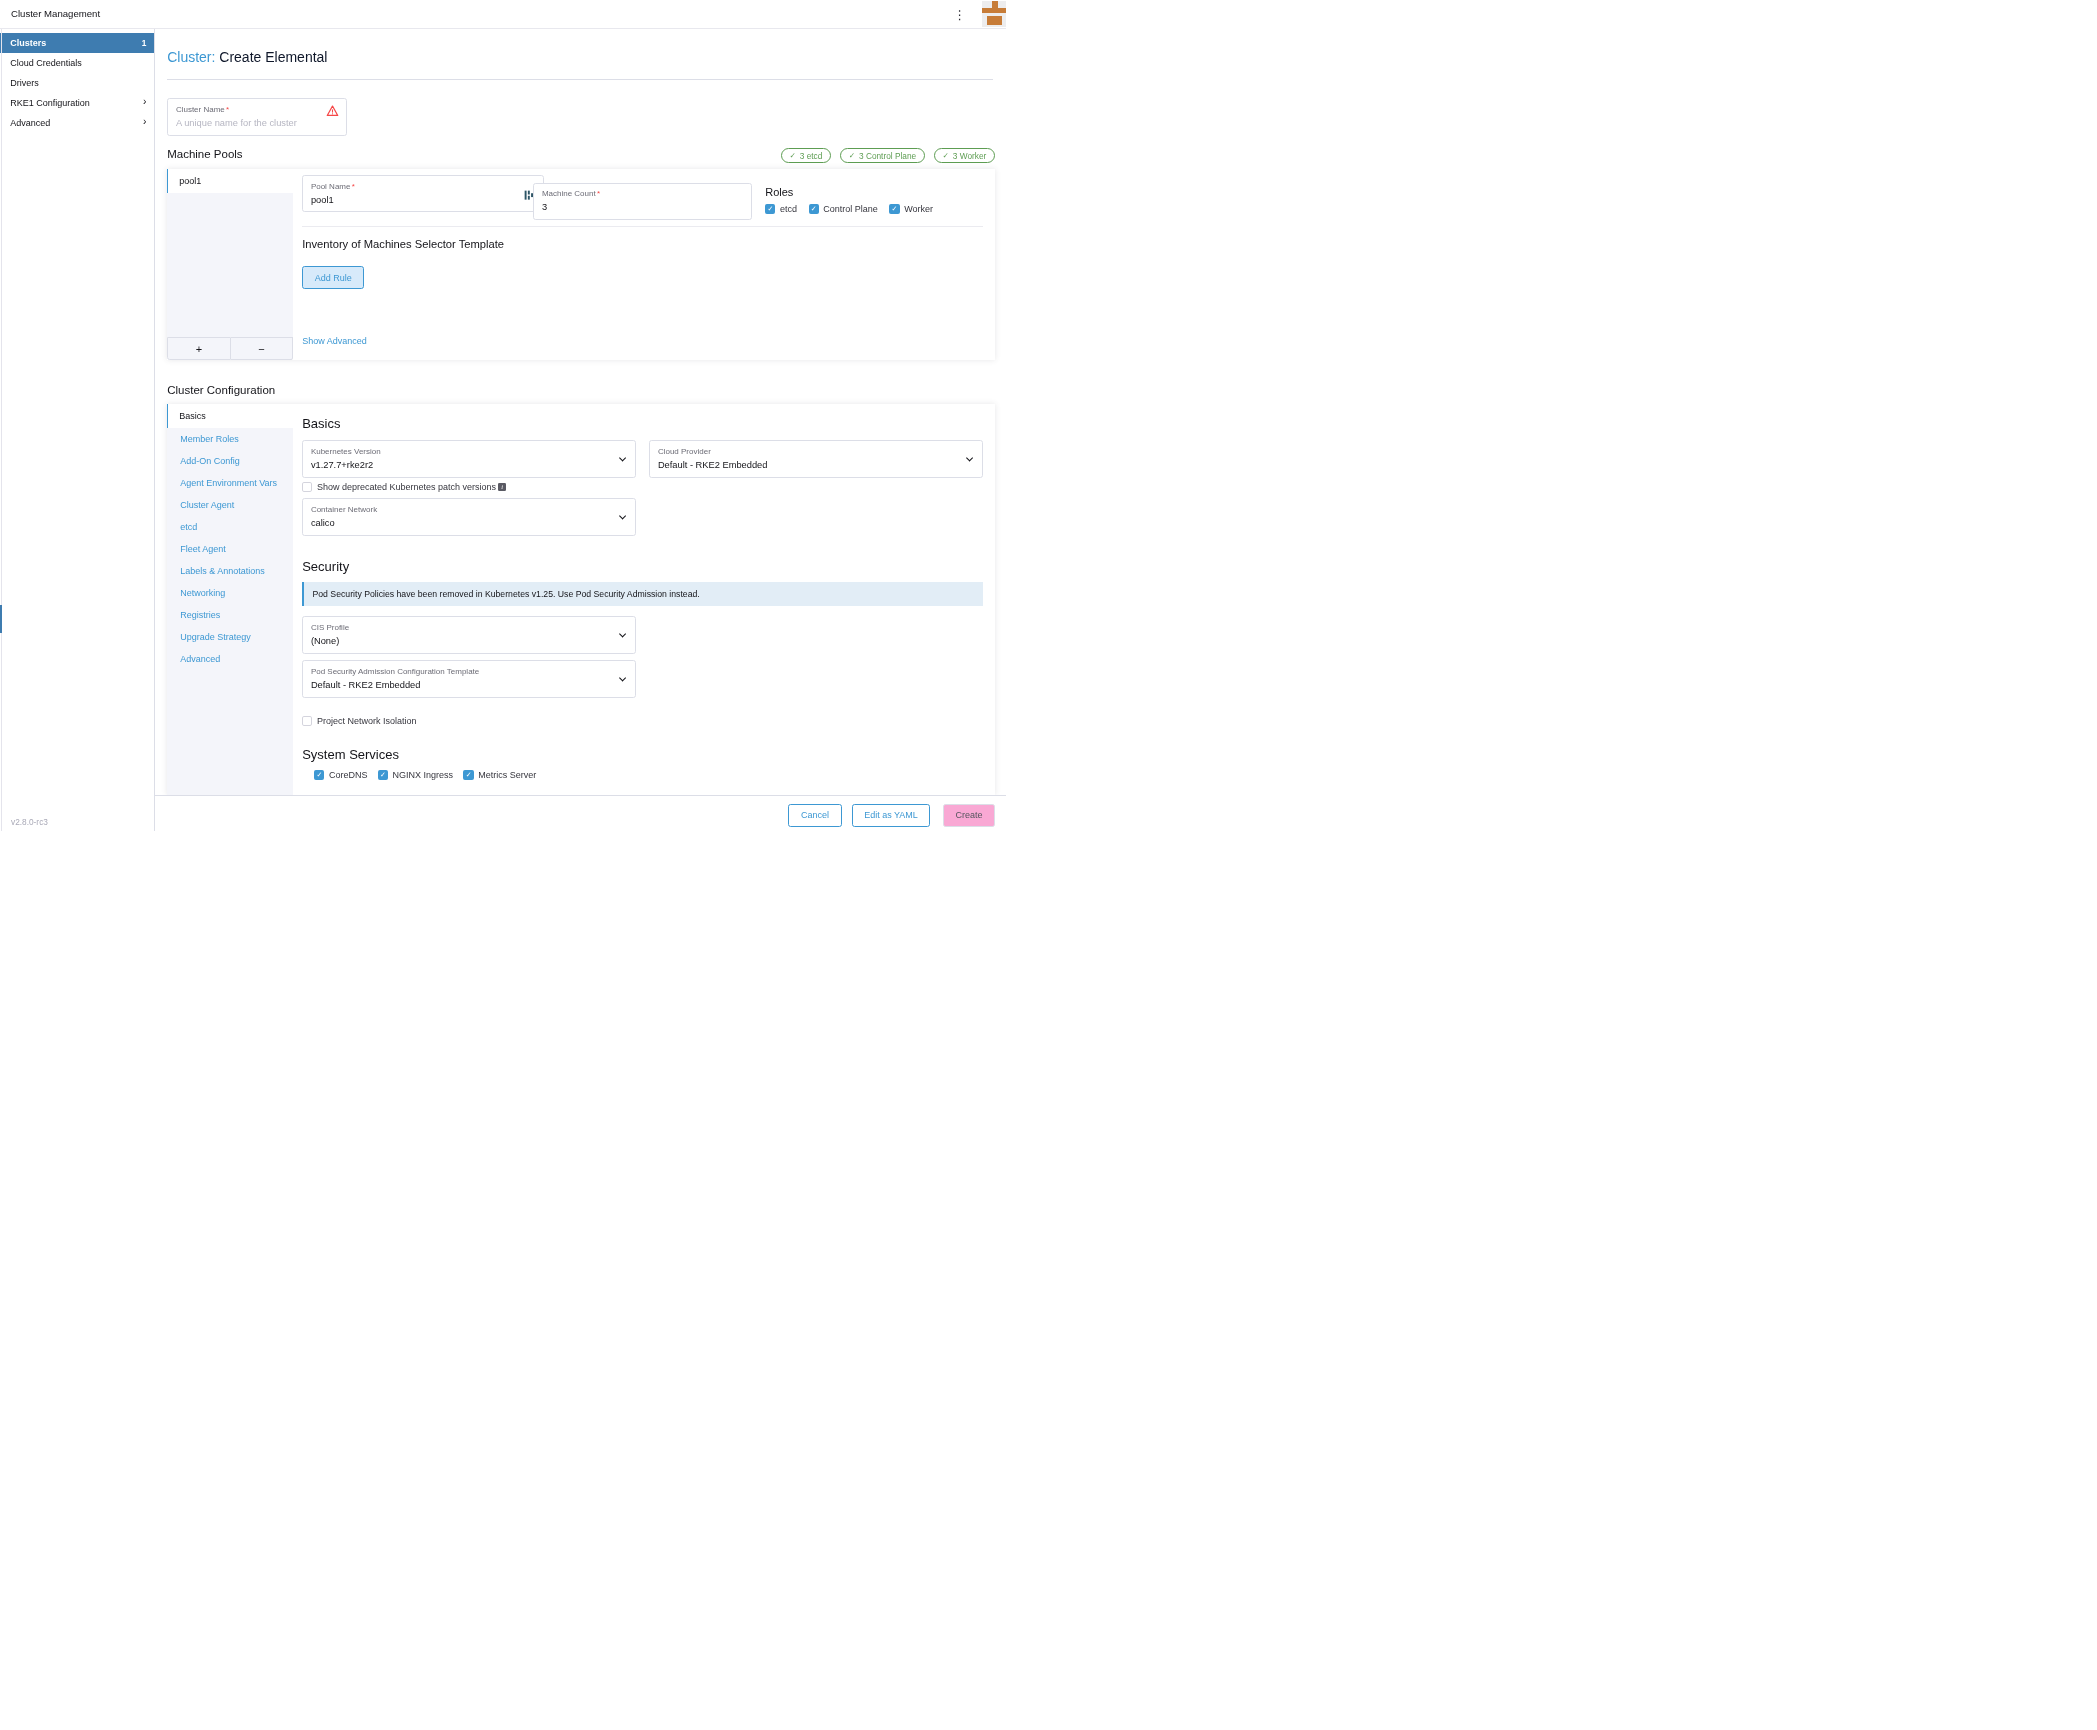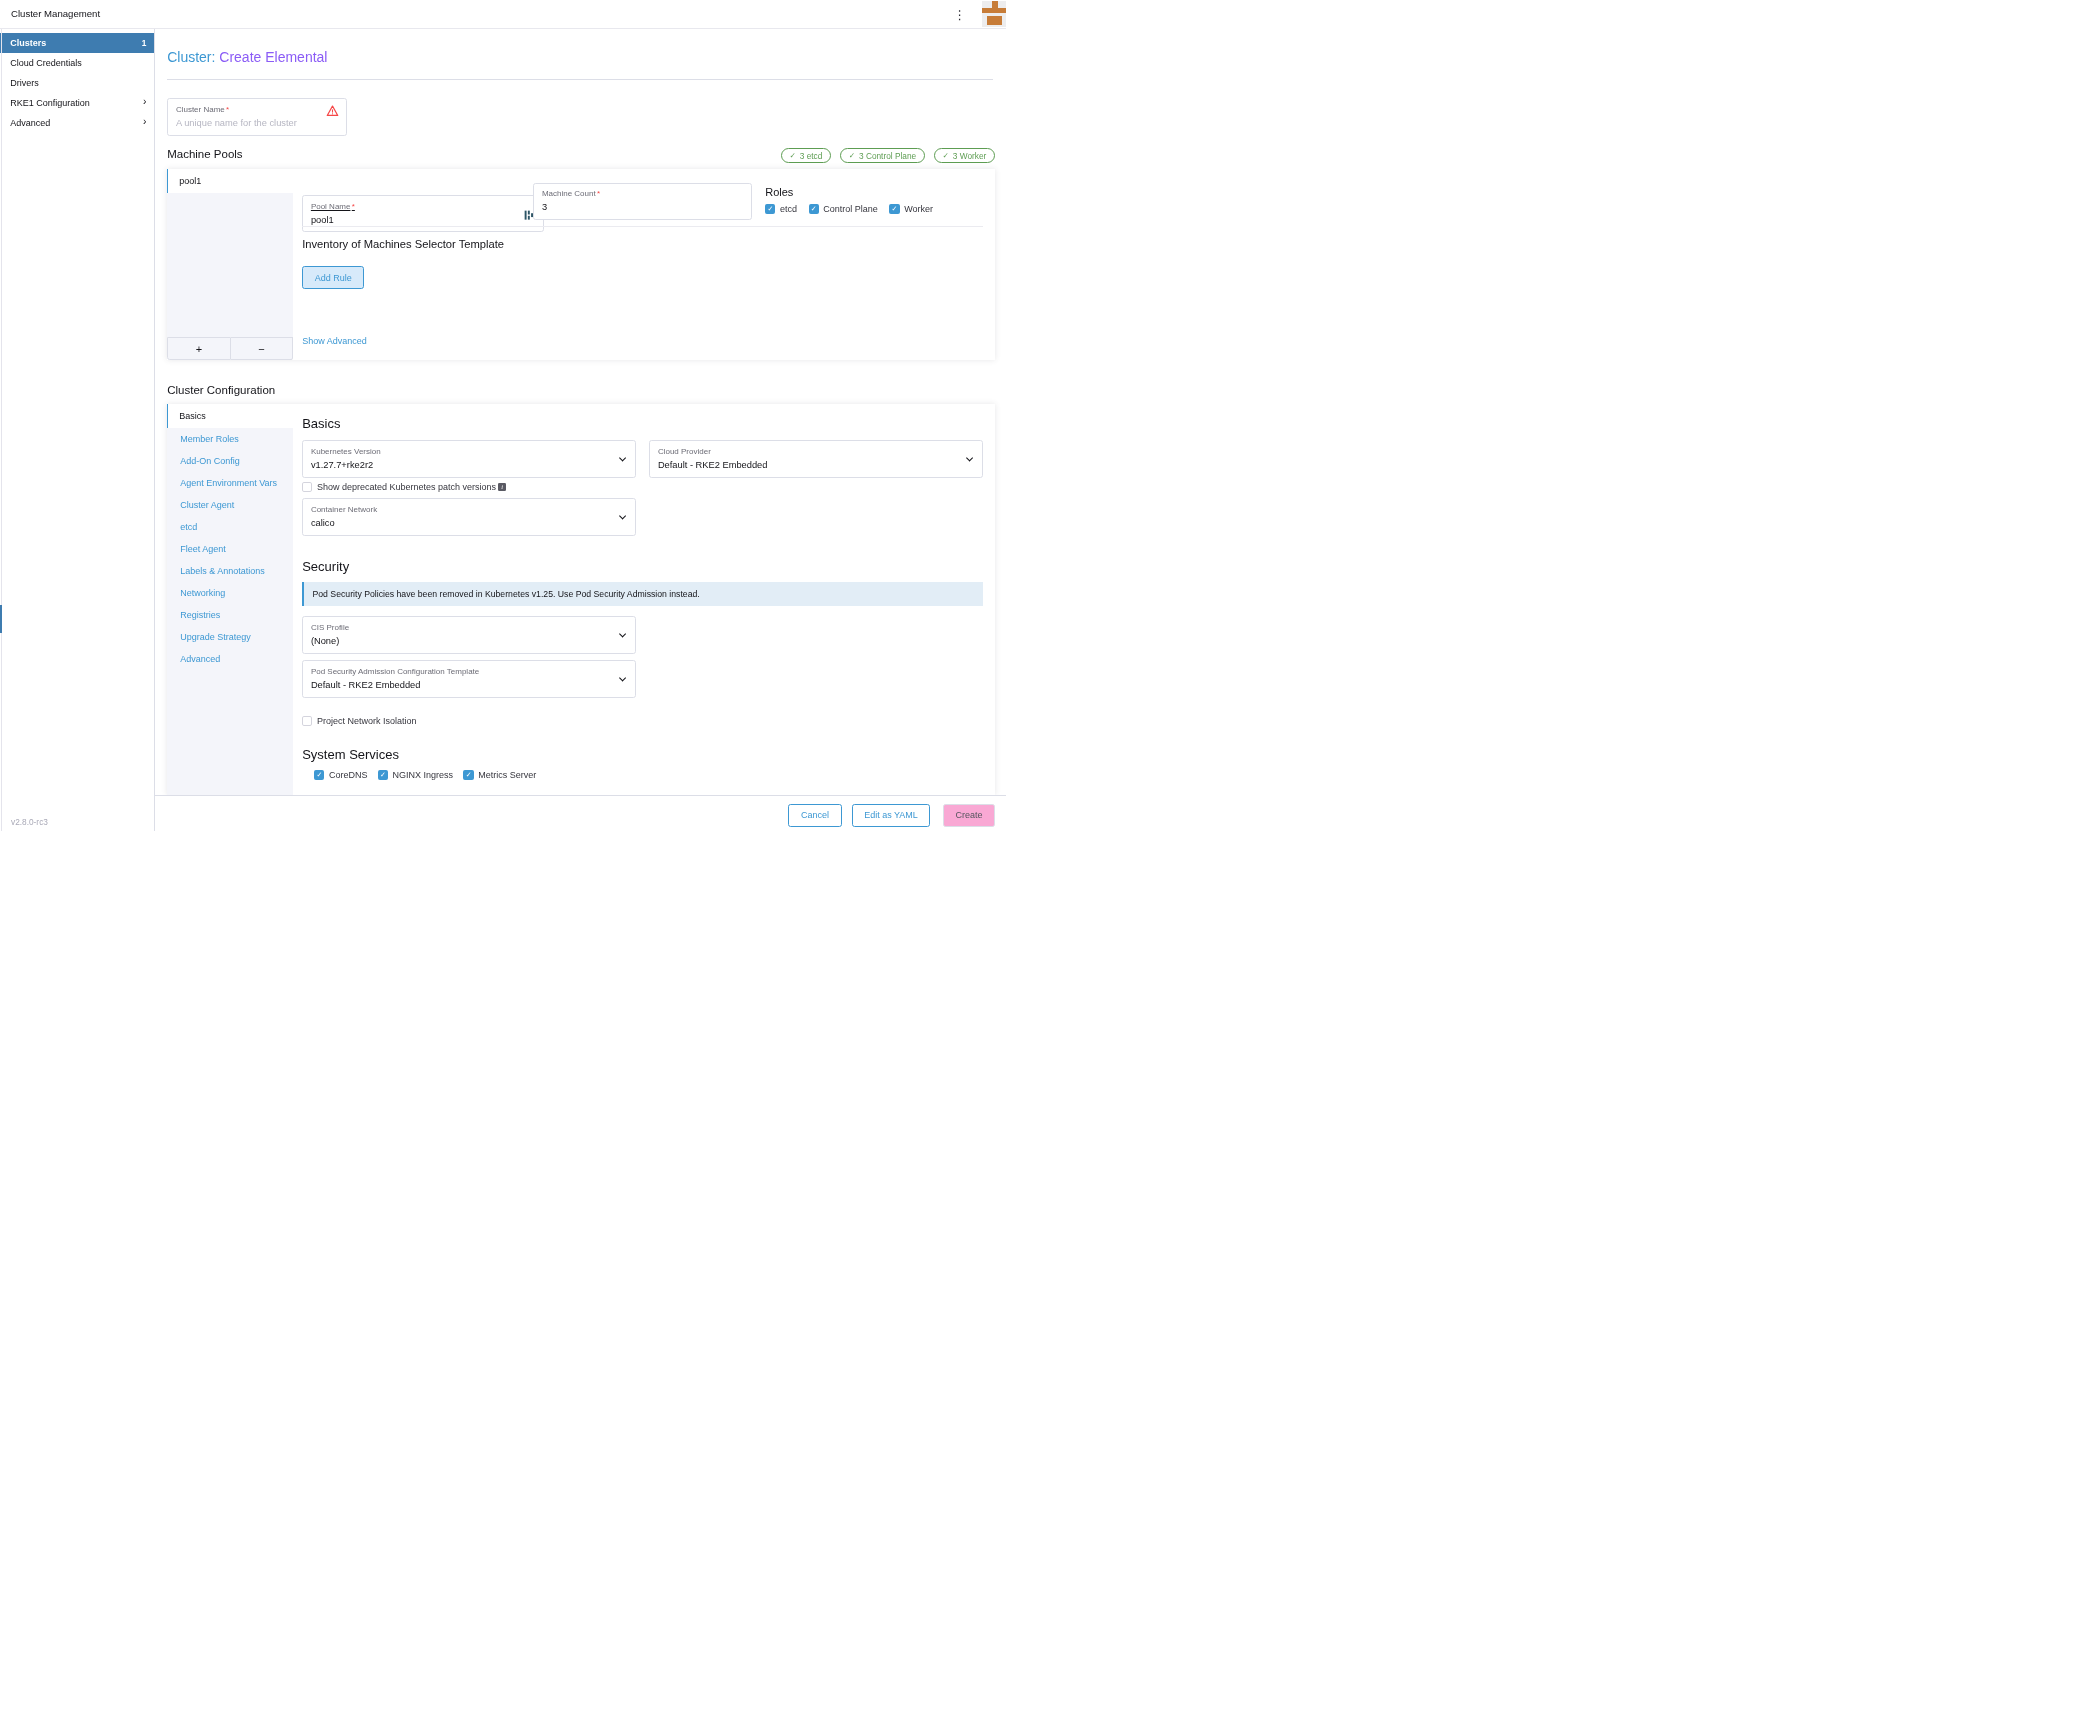--- a/index.html
+++ b/index.html
@@ -32,21 +32,21 @@
   .nav-item.first { margin-top:3.8px; }
   .nav-item .lbl { flex:1; }
   .nav-item.selected { background:#3e7cb0; color:#fff; font-weight:bold; }
   .nav-count { font-size:8.3px; font-weight:bold; }
   .nav-chev { font-size:10.3px; color:#141419; line-height:18px; }
   .version { position:absolute; left:11px; bottom:3.8px; font-size:8.3px; color:#a9a9b7; }
   
   .main { position:absolute; left:155px; top:29px; width:851px; height:767px; background:#fff; }
   .page-title { position:absolute; left:12.2px; top:20px; font-size:14px; }
   .page-title .pre { color:#3d98d3; }
-  .page-title .txt { color:#8b5cf6; }
+  .page-title .txt { color:#0f172a; }
   .title-hr { position:absolute; left:12.2px; top:50px; width:826px; height:0.6px; background:#dcdee7; }
   
   .fieldbox { position:absolute; border:0.6px solid #dcdee7; border-radius:2.6px; background:#fff; padding:5.8px 7.7px; }
   .fieldbox .flabel { font-size:8px; color:#6c6c76; margin-bottom:3.8px; white-space:nowrap; }
   .fieldbox .req { color:#f64747; margin-left:1.3px; }
   .fieldbox input { border:none; outline:none; width:100%; font-size:9.3px;
     font-family:"Liberation Sans", sans-serif; color:#141419; background:transparent; }
   .fieldbox input::placeholder { color:#b6b6c2; }
   .selectbox { cursor:pointer; }
   .selectbox .fvalue { font-size:9.3px; color:#141419; margin-top:0.6px; }
@@ -183,21 +183,21 @@
   <div class="panel" style="left:12.2px; top:140px; width:828px; height:191px;">
     <div class="tabcol-active" style="top:0;">
       <span>pool1</span>
     </div>
     <div class="tabcol-rest" style="top:24px; height:144px;"></div>
     <div class="pm-btns">
       <div class="pm-btn plus">+</div>
       <div class="pm-btn minus">−</div>
     </div>
 
-    <div class="fieldbox" style="left:135px; top:26px; width:242px; height:37px;text-decoration:underline;">
+    <div class="fieldbox" style="left:135px; top:6px; width:242px; height:37px;">
       <div class="flabel"><span>Pool Name</span><span class="req">*</span></div>
       <input type="text" value="pool1" style="">
       <svg class="bars-icon" width="10.3" height="10.3" viewBox="0 0 16 16">
         <rect x="1" y="1" width="3" height="14" fill="#2e5566"></rect>
         <rect x="6" y="1" width="3" height="6" fill="#2e5566"></rect>
         <rect x="6" y="9" width="3" height="6" fill="#2e5566"></rect>
         <rect x="11" y="5" width="3" height="6" fill="#2e5566"></rect>
       </svg>
     </div>
     <div class="fieldbox" style="left:366px; top:13.5px; width:219px; height:37px;">

